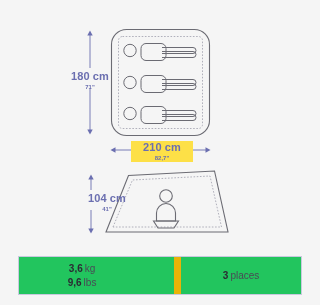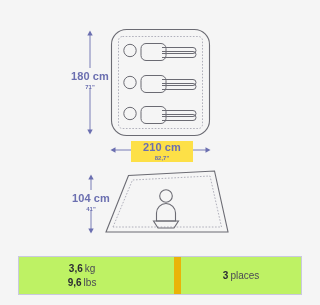--- a/index.html
+++ b/index.html
@@ -44,38 +44,38 @@
     letter-spacing: 0.1px;
     display: block;
   }
   .dim-label .dim-sub {
     font-size: 6px;
     font-weight: bold;
     display: block;
     margin-top: 1px;
   }
   #dim-height-top { left: 61px; top: 70px; width: 58px; }
-  #dim-height-side { left: 62px; top: 192px; width: 58px; }
+  #dim-height-side { left: 78px; top: 192px; width: 58px; }
   #dim-width-top {
     left: 131px;
     top: 141px;
     width: 58px;
     background: #fde047;
     padding: 0 2px;
   }
 
   
   .spec-table {
     position: absolute;
     left: 18px;
     top: 256px;
     width: 284px;
     height: 39px;
     display: flex;
-    background: #bef264;
+    background: #22c55e;
     border: 1px solid #c9c9de;
     box-sizing: border-box;
     gap: 29px;
   }
   .spec-cell {
     flex: 1 1 50%;
     display: flex;
     flex-direction: column;
     align-items: center;
     justify-content: center;

